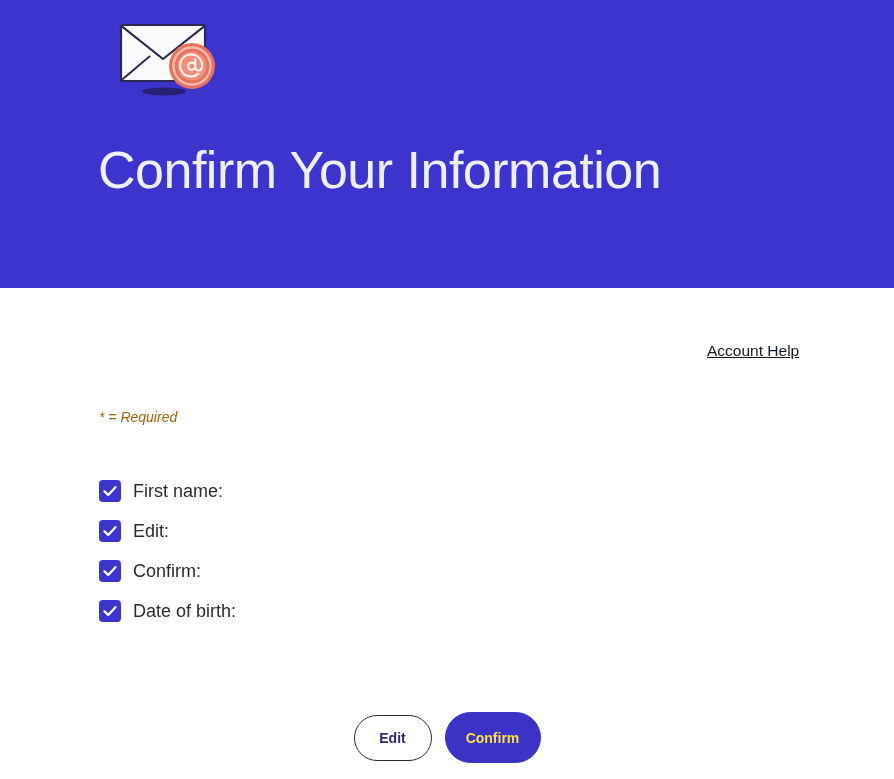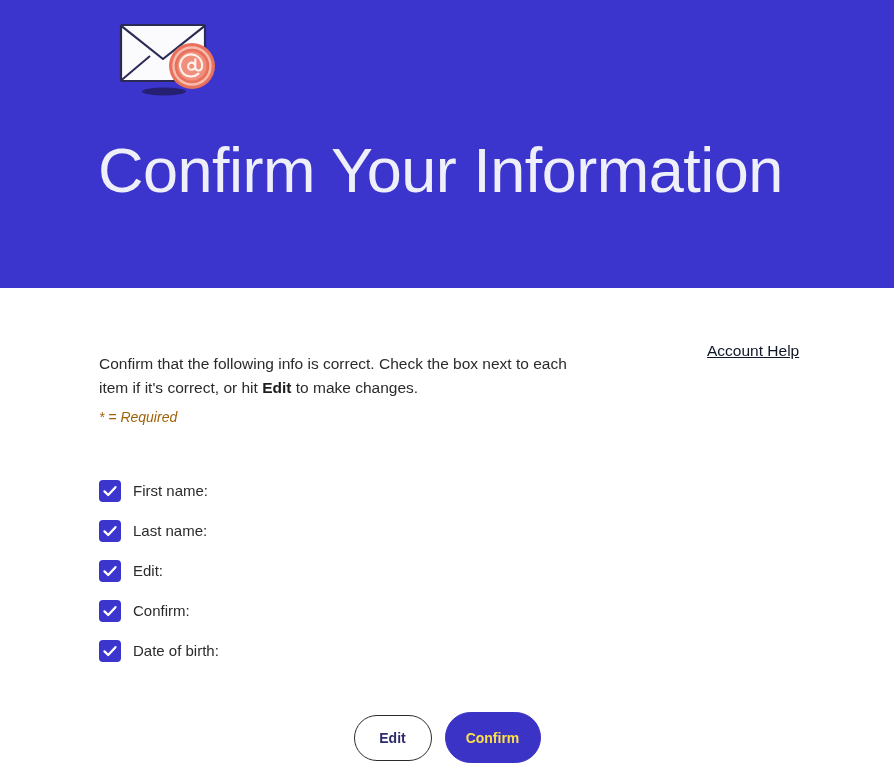--- a/index.html
+++ b/index.html
@@ -41,21 +41,21 @@
   }
 
   .logo-svg {
     display: block;
   }
 
   .page-title {
     position: absolute;
     left: 98px;
     top: 132px;
-    font-size: 63px;
+    font-size: 52px;
     line-height: 76px;
     font-weight: 300;
     color: #EFEFFA;
     letter-spacing: -0.5px;
     white-space: nowrap;
   }
 
   
   .body-area {
     position: absolute;
@@ -129,21 +129,21 @@
   }
 
   .checkbox svg {
     position: absolute;
     left: 3px;
     top: 3px;
   }
 
   .check-label {
     margin-left: 12px;
-    font-size: 15px;
+    font-size: 18px;
     color: #2b2b2b;
     line-height: 22px;
     white-space: nowrap;
   }
 
   
   .button-row {
     position: absolute;
     left: 0;
     top: 424px;
@@ -207,45 +207,36 @@
         <path d="M80.5 57.6 a11 11 0 1 1 3.6 -8.2 c0 3.3 -1.4 5.1 -3.6 5.1 c-2 0 -3.2 -1.4 -3.2 -3.9 l0 -7.4
                  M77.3 50.3 a3.6 3.6 0 1 1 -3.6 -3.7 a3.6 3.6 0 0 1 3.6 3.7 z" fill="none" stroke="#FFF2EE" stroke-width="2.1" stroke-linecap="round" stroke-linejoin="round"></path>
       </svg>
     </div>
 
     <div class="page-title">Confirm Your Information</div>
   </div>
 
   <div class="body-area">
 
-    <p class="intro"><span>Confirm that the following info is correct. Check the box next to each item if it's correct, or hit </span><b>Edit</b><span> to make changes.</span></p>
 
     <a class="account-help">Account Help</a>
 
     <div class="required-note">* = Required</div>
 
     <div class="checklist">
 
       <div class="check-row">
         <span class="checkbox">
           <svg width="16" height="16" viewBox="0 0 16 16">
             <path d="M2.5 8.4 L6.2 12 L13.5 4.2" fill="none" stroke="#ffffff" stroke-width="2.3" stroke-linecap="round" stroke-linejoin="round"></path>
           </svg>
         </span>
         <span class="check-label">First name:</span>
       </div>
 
-      <div class="check-row">
-        <span class="checkbox">
-          <svg width="16" height="16" viewBox="0 0 16 16">
-            <path d="M2.5 8.4 L6.2 12 L13.5 4.2" fill="none" stroke="#ffffff" stroke-width="2.3" stroke-linecap="round" stroke-linejoin="round"></path>
-          </svg>
-        </span>
-        <span class="check-label">Last name:</span>
-      </div>
 
       <div class="check-row">
         <span class="checkbox">
           <svg width="16" height="16" viewBox="0 0 16 16">
             <path d="M2.5 8.4 L6.2 12 L13.5 4.2" fill="none" stroke="#ffffff" stroke-width="2.3" stroke-linecap="round" stroke-linejoin="round"></path>
           </svg>
         </span>
         <span class="check-label">Edit:</span>
       </div>
 

